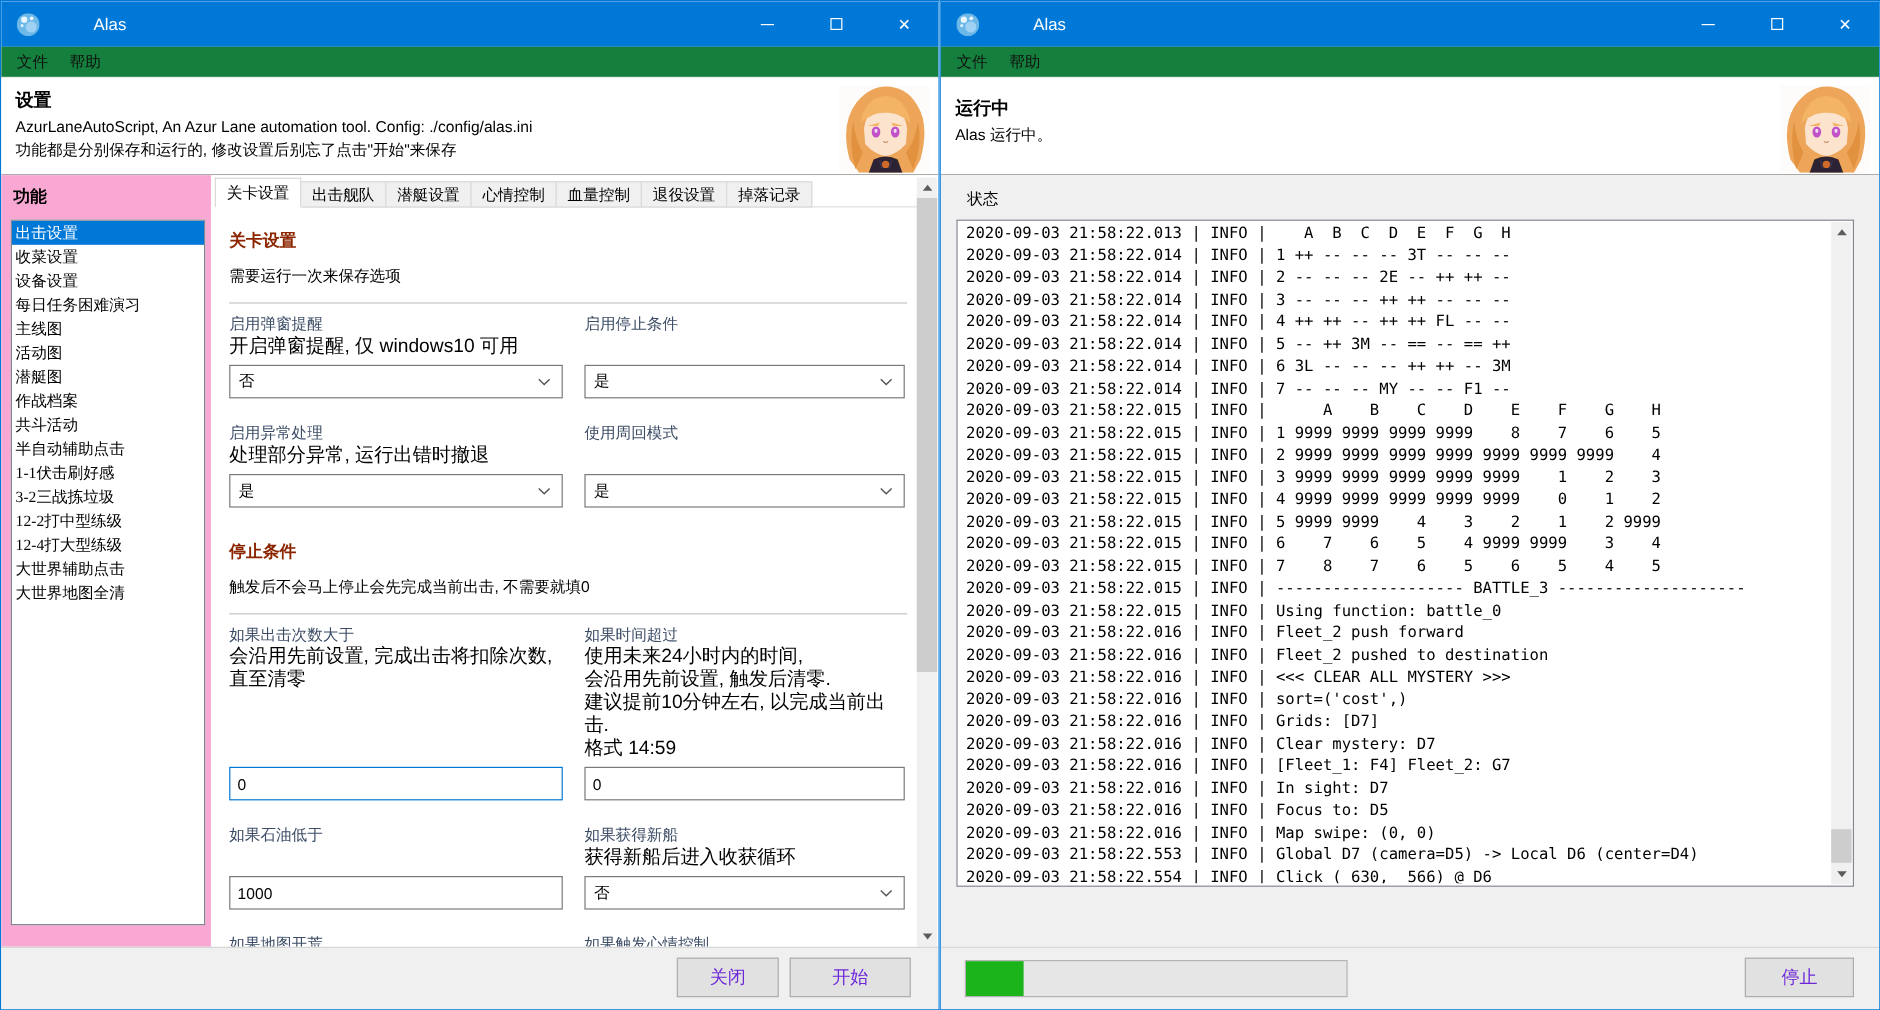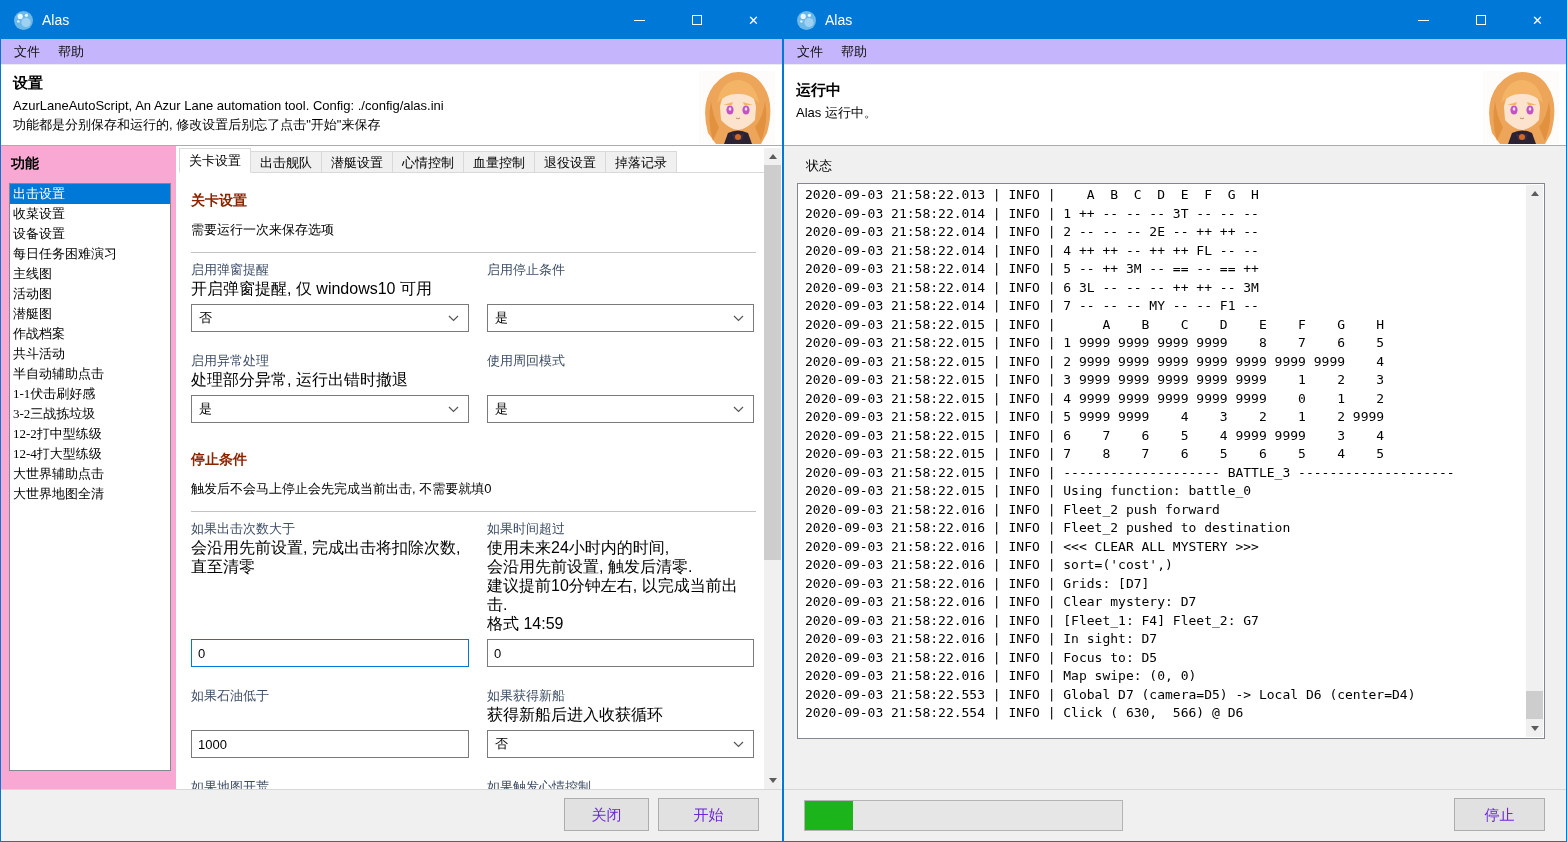--- a/index.html
+++ b/index.html
@@ -4,31 +4,31 @@
 <style>
   * { margin:0; padding:0; box-sizing:border-box; }
   html,body { width:1567px; height:842px; background:#000; font-family:"Liberation Sans","DejaVu Sans",sans-serif; }
   #stage { position:relative; width:1567px; height:842px; background:#fff; overflow:hidden; }
 
   .window { position:absolute; top:0; height:842px; background:#fff; border:1px solid var(--accent,#0078d7); overflow:hidden; }
   #win-left { left:0; width:783px; }
   #win-right { left:783px; width:784px; }
 
   
-  .titlebar { position:absolute; top:0; left:0; right:0; height:38px; background:var(--accent,#0078d7); display:flex; align-items:center; color:#fff; }
+  .titlebar { position:absolute; top:0; left:0; right:0; height:38px; background:var(--accent,#0078d7); display:flex; align-items:center; color:#fff;gap:36px; }
   .title-icon { width:19px; height:19px; margin-left:13px; flex:0 0 auto; }
   .title-text { margin-left:9px; font-size:14px; }
   .caption-buttons { margin-left:auto; display:flex; height:38px; }
   .caption-btn { width:57px; height:38px; display:flex; align-items:center; justify-content:center; cursor:default; }
   .glyph-min { width:11px; height:0; border-top:1px solid #fff; }
   .glyph-max { width:10px; height:10px; border:1px solid #fff; }
   .glyph-close { font-size:13px; line-height:13px; color:#fff; font-weight:400; }
 
   
-  .menubar { position:absolute; top:38px; left:0; right:0; height:26px; background:#c4b5fd; display:flex; align-items:center; padding-left:4px; font-size:13px; color:#111; border-bottom:1px solid #ececec; }
+  .menubar { position:absolute; top:38px; left:0; right:0; height:26px; background:#15803d; display:flex; align-items:center; padding-left:4px; font-size:13px; color:#111; border-bottom:1px solid #ececec; }
   .menu-item { padding:0 9px; height:26px; line-height:26px; }
 
   
   .app-header { position:absolute; top:64px; left:0; right:0; height:81px; background:#fff; border-bottom:1px solid #ababab; }
   .app-title { font-size:15px; font-weight:bold; color:#000; margin:9px 0 3px 12px; }
   .app-desc { font-size:13px; color:#000; margin-left:12px; line-height:19px; }
   .avatar { position:absolute; top:6px; right:7px; width:76px; height:73px; overflow:hidden; }
 
   
   .sidebar { position:absolute; left:0; top:145px; width:175px; bottom:52px; background:#f9a8d4;font-family:Liberation Serif, serif; }
@@ -345,20 +345,21 @@
     </div>
 
     <div class="run-body">
       <div class="status-label">状态</div>
       <div class="logbox">
         <div class="log-content">
 
         <div class="log-line">2020-09-03 21:58:22.013 | INFO |    A  B  C  D  E  F  G  H</div>
             <div class="log-line">2020-09-03 21:58:22.014 | INFO | 1 ++ -- -- -- 3T -- -- --</div>
             <div class="log-line">2020-09-03 21:58:22.014 | INFO | 2 -- -- -- 2E -- ++ ++ --</div>
+            <div class="log-line">2020-09-03 21:58:22.014 | INFO | 3 -- -- -- ++ ++ -- -- --</div>
             <div class="log-line">2020-09-03 21:58:22.014 | INFO | 4 ++ ++ -- ++ ++ FL -- --</div>
             <div class="log-line">2020-09-03 21:58:22.014 | INFO | 5 -- ++ 3M -- == -- == ++</div>
             <div class="log-line">2020-09-03 21:58:22.014 | INFO | 6 3L -- -- -- ++ ++ -- 3M</div>
             <div class="log-line">2020-09-03 21:58:22.014 | INFO | 7 -- -- -- MY -- -- F1 --</div>
             <div class="log-line">2020-09-03 21:58:22.015 | INFO |      A    B    C    D    E    F    G    H</div>
             <div class="log-line">2020-09-03 21:58:22.015 | INFO | 1 9999 9999 9999 9999    8    7    6    5</div>
             <div class="log-line">2020-09-03 21:58:22.015 | INFO | 2 9999 9999 9999 9999 9999 9999 9999    4</div>
             <div class="log-line">2020-09-03 21:58:22.015 | INFO | 3 9999 9999 9999 9999 9999    1    2    3</div>
             <div class="log-line">2020-09-03 21:58:22.015 | INFO | 4 9999 9999 9999 9999 9999    0    1    2</div>
             <div class="log-line">2020-09-03 21:58:22.015 | INFO | 5 9999 9999    4    3    2    1    2 9999</div>

